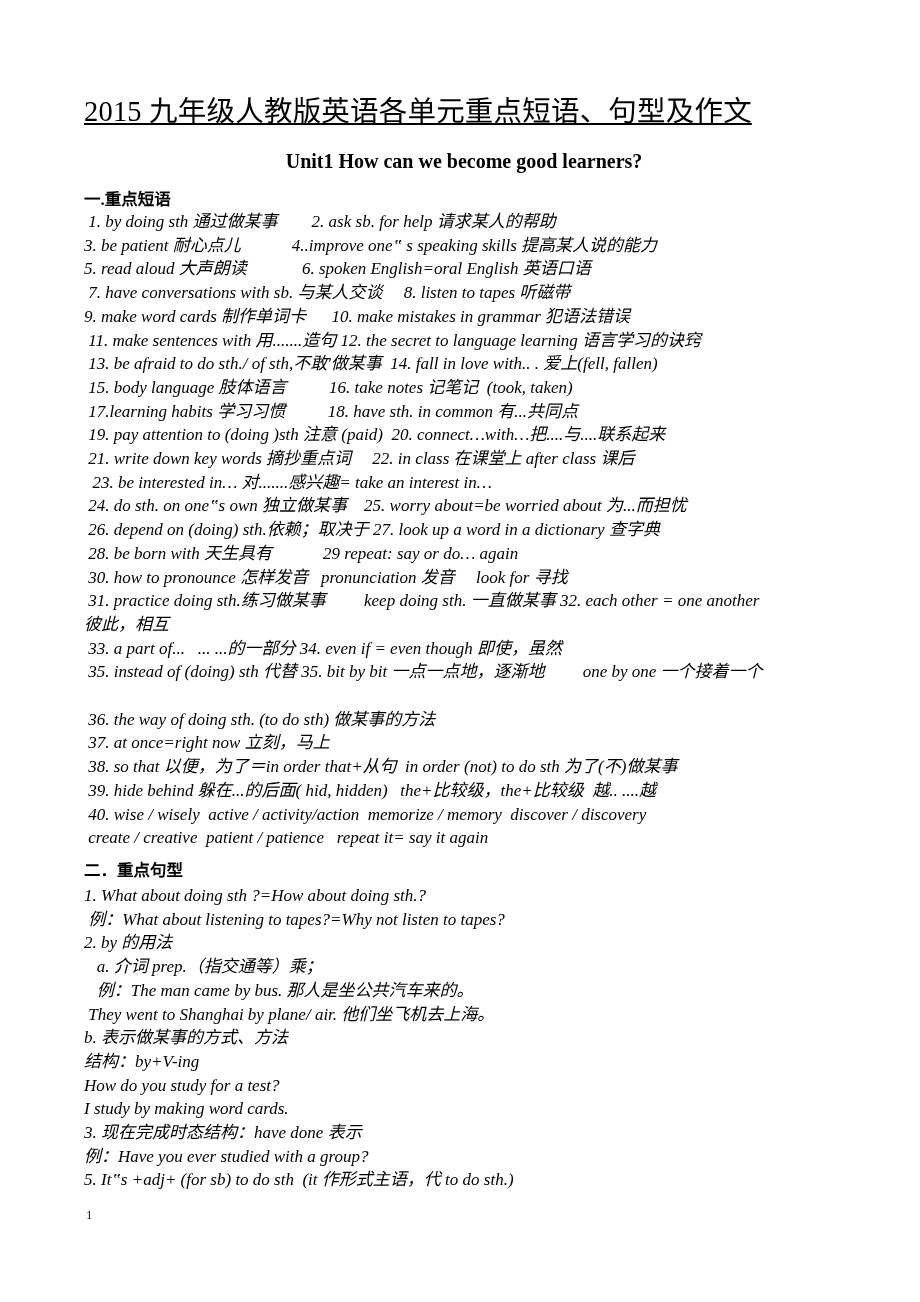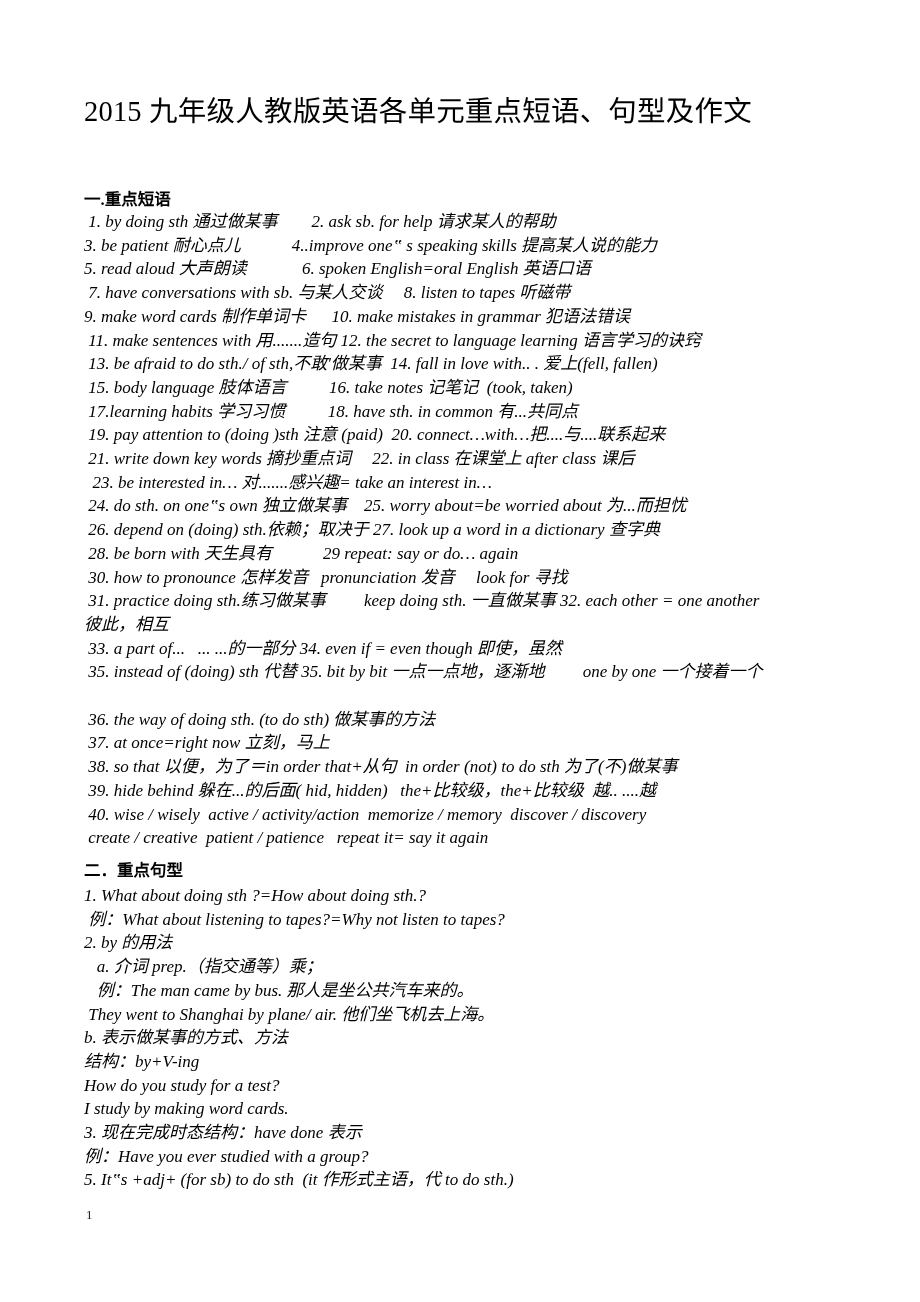--- a/index.html
+++ b/index.html
@@ -30,20 +30,21 @@
   .doc-title {
     position: absolute;
     left: 84px;
     top: 94px;
     width: 760px;
     font-size: 28.5px;
     line-height: 36px;
     font-weight: normal;
     letter-spacing: 0.2px;
     white-space: pre;
+    text-decoration: underline;
   }
 
   .unit-title {
     position: absolute;
     left: 84px;
     top: 148px;
     width: 760px;
     text-align: center;
     font-size: 20px;
     line-height: 26px;
@@ -91,20 +92,21 @@
     white-space: pre;
   }
 </style>
 </head>
 <body>
 
 <div class="page">
 
   <div class="doc-title">2015 九年级人教版英语各单元重点短语、句型及作文</div>
 
+  <div class="unit-title">Unit1 How can we become good learners?</div>
 
   <div class="section-head" style="top:189px;">一.重点短语</div>
 
   <div class="body-block" id="section-one-lines" style="top:210px;"><div class="line"> 1. by doing sth 通过做某事        2. ask sb. for help 请求某人的帮助</div><div class="line">3. be patient 耐心点儿            4..improve one‟ s speaking skills 提高某人说的能力</div><div class="line">5. read aloud 大声朗读             6. spoken English=oral English 英语口语</div><div class="line"> 7. have conversations with sb. 与某人交谈     8. listen to tapes 听磁带</div><div class="line">9. make word cards 制作单词卡      10. make mistakes in grammar 犯语法错误</div><div class="line"> 11. make sentences with 用.......造句 12. the secret to language learning 语言学习的诀窍</div><div class="line"> 13. be afraid to do sth./ of sth,不敢'做某事  14. fall in love with.. . 爱上(fell, fallen)</div><div class="line"> 15. body language 肢体语言          16. take notes 记笔记  (took, taken)</div><div class="line"> 17.learning habits 学习习惯          18. have sth. in common 有...共同点</div><div class="line"> 19. pay attention to (doing )sth 注意 (paid)  20. connect…with…把....与....联系起来</div><div class="line"> 21. write down key words 摘抄重点词     22. in class 在课堂上 after class 课后</div><div class="line">  23. be interested in… 对.......感兴趣= take an interest in…</div><div class="line"> 24. do sth. on one‟s own 独立做某事    25. worry about=be worried about 为...而担忧</div><div class="line"> 26. depend on (doing) sth.依赖；取决于 27. look up a word in a dictionary 查字典</div><div class="line"> 28. be born with 天生具有            29 repeat: say or do… again</div><div class="line"> 30. how to pronounce 怎样发音   pronunciation 发音     look for 寻找</div><div class="line"> 31. practice doing sth.练习做某事         keep doing sth. 一直做某事 32. each other = one another</div><div class="line">彼此，相互</div><div class="line"> 33. a part of...   ... ...的一部分 34. even if = even though 即使，虽然</div><div class="line"> 35. instead of (doing) sth 代替 35. bit by bit 一点一点地，逐渐地         one by one 一个接着一个</div><div class="line blank">&nbsp;</div><div class="line"> 36. the way of doing sth. (to do sth) 做某事的方法</div><div class="line"> 37. at once=right now 立刻，马上</div><div class="line"> 38. so that 以便，为了＝in order that+从句  in order (not) to do sth 为了(不)做某事</div><div class="line"> 39. hide behind 躲在...的后面( hid, hidden)   the+比较级，the+比较级  越.. ....越</div><div class="line"> 40. wise / wisely  active / activity/action  memorize / memory  discover / discovery</div><div class="line"> create / creative  patient / patience   repeat it= say it again</div></div>
 
   <div class="section-head" style="top:860px;">二．重点句型</div>
 
   <div class="body-block" id="section-two-lines" style="top:884px;"><div class="line">1. What about doing sth ?=How about doing sth.?</div><div class="line"> 例：What about listening to tapes?=Why not listen to tapes?</div><div class="line">2. by 的用法</div><div class="line">   a. 介词 prep.（指交通等）乘；</div><div class="line">   例：The man came by bus. 那人是坐公共汽车来的。</div><div class="line"> They went to Shanghai by plane/ air. 他们坐飞机去上海。</div><div class="line">b. 表示做某事的方式、方法</div><div class="line">结构：by+V-ing</div><div class="line">How do you study for a test?</div><div class="line">I study by making word cards.</div><div class="line">3. 现在完成时态结构：have done 表示</div><div class="line">例：Have you ever studied with a group?</div><div class="line">5. It‟s +adj+ (for sb) to do sth  (it 作形式主语，代 to do sth.)</div></div>
 
   <div class="page-number">1</div>

